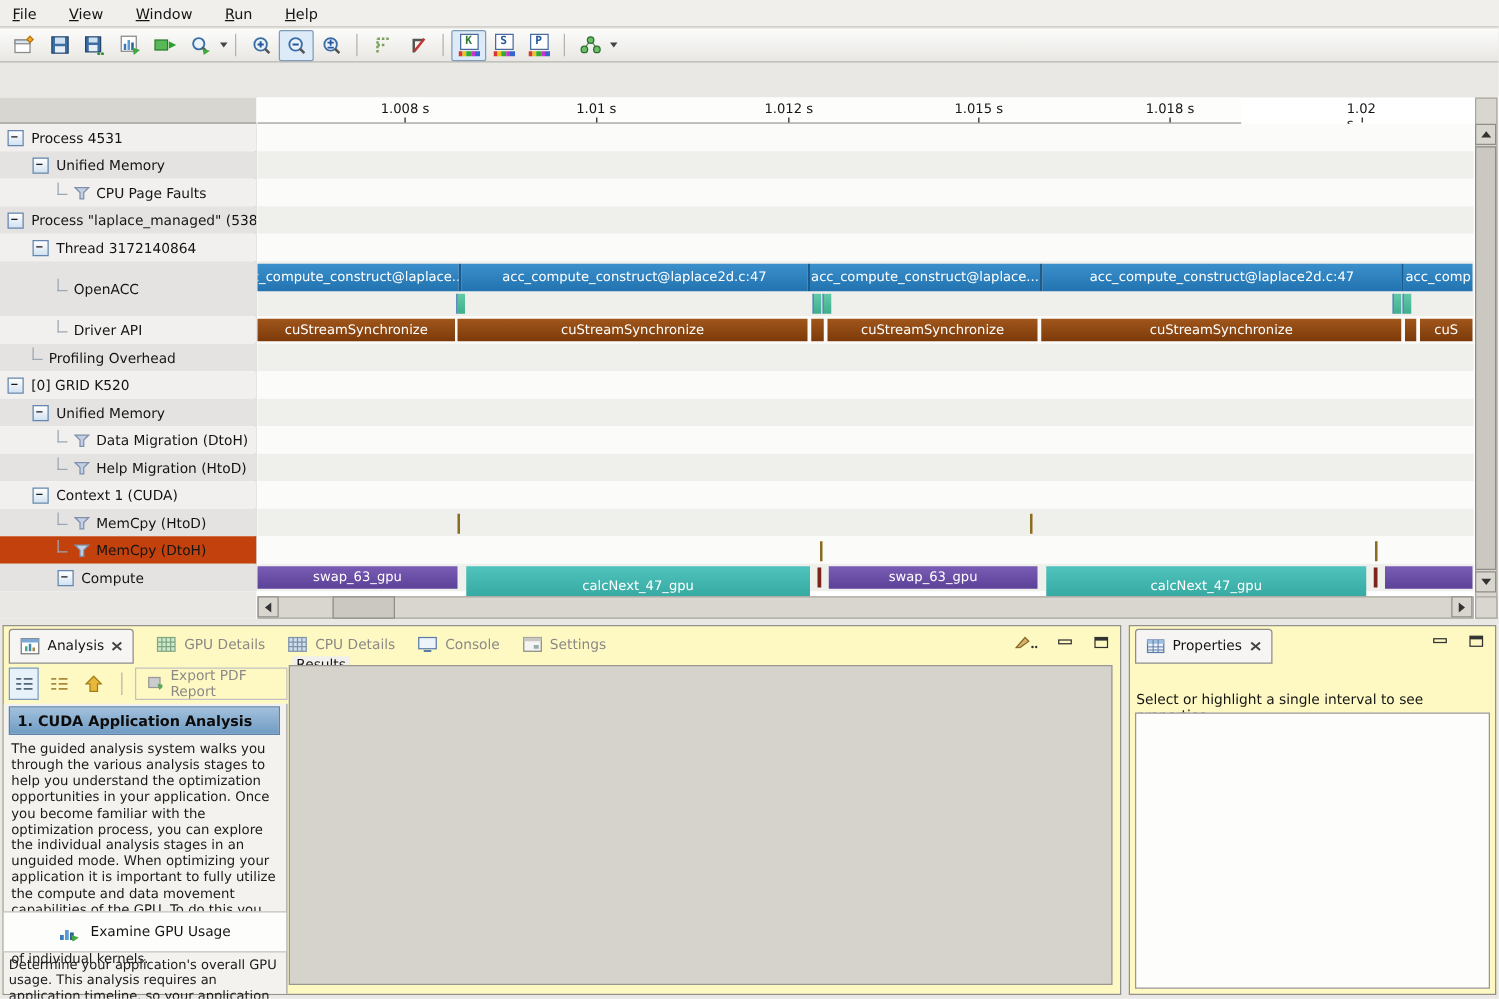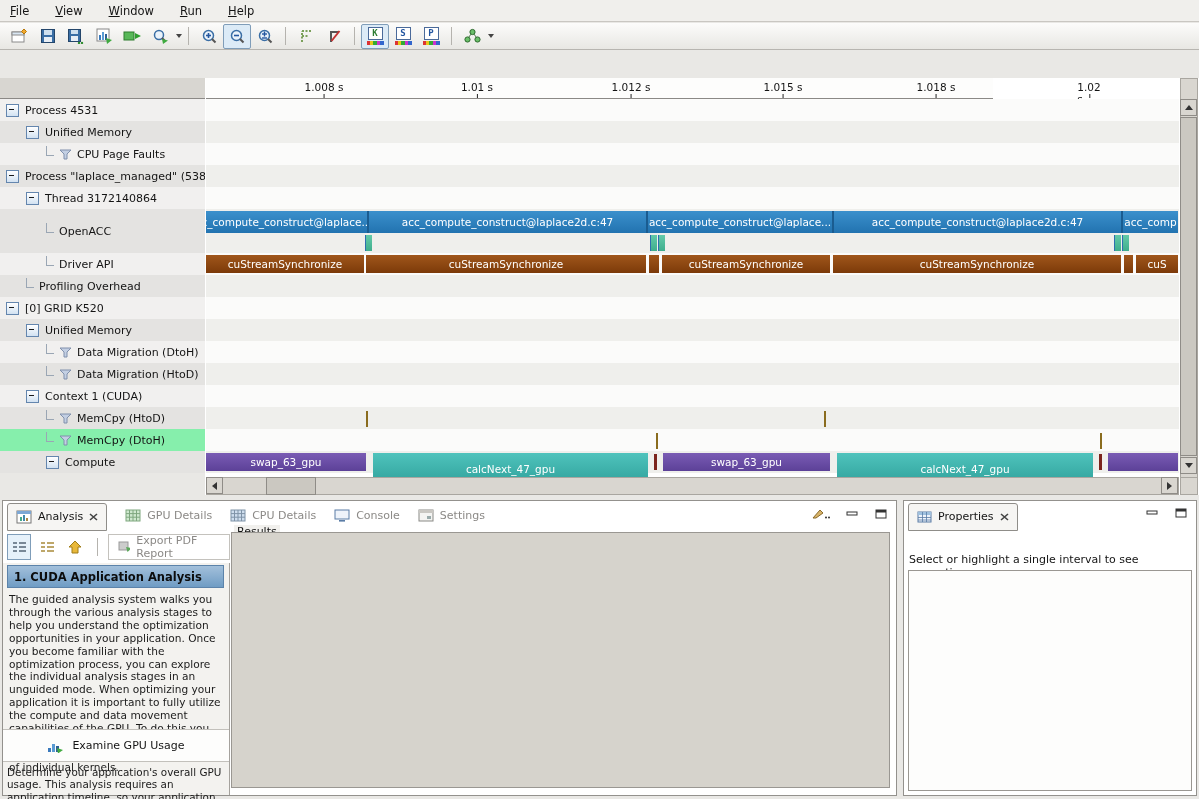--- a/index.html
+++ b/index.html
@@ -48,21 +48,21 @@
   
   .sb{position:absolute;background:#d9d6d0;border:1px solid #a9a6a0;box-sizing:border-box;}
   .sb-btn{position:absolute;width:17px;height:17px;background:#d9d6d0;border:1px solid #8f8c87;box-sizing:border-box;display:flex;align-items:center;justify-content:center;}
   .sb-thumb{position:absolute;background:#cbc8c1;border:1px solid #8f8c87;box-sizing:border-box;}
   .arr{width:0;height:0;border:4px solid transparent;}
   .arr.up{border-bottom:5px solid #333;margin-top:-4px;}
   .arr.down{border-top:5px solid #333;margin-bottom:-4px;}
   .arr.left{border-right:5px solid #333;margin-left:-4px;}
   .arr.right{border-left:5px solid #333;margin-right:-4px;}
   
-  .panel{position:absolute;top:500px;height:296px;background:#ffffff;border:1px solid #93918d;box-sizing:border-box;padding-left:12px;}
+  .panel{position:absolute;top:500px;height:296px;background:#fef9c3;border:1px solid #93918d;box-sizing:border-box;padding-left:12px;}
   .ptabs{position:absolute;left:0;top:0;right:0;height:29px;display:flex;align-items:center;gap:18px;padding-left:4px;}
   .ptab-active{display:flex;align-items:center;gap:6px;background:#f6f5f3;border:1px solid #8f8d89;border-radius:3px 3px 0 0;height:26px;padding:0 8px;margin-top:2px;}
   .ptab{display:flex;align-items:center;gap:6px;color:#8b8986;}
   .antb{position:absolute;left:0;top:29px;width:227px;height:33px;display:flex;align-items:center;gap:4px;padding-left:4px;box-sizing:border-box;}
   .abtn{width:26px;height:24px;display:flex;align-items:center;justify-content:center;border:1px solid transparent;}
   .abtn.pressed{border:1px solid #7f9db9;background:#e6f1fa;}
   .ancol{position:absolute;left:0;top:62px;width:227px;bottom:0;border-right:1px solid #a5a29d;box-sizing:border-box;background:#f3f2ef;}
   .anheader{position:absolute;left:4px;top:2px;width:217px;height:23px;background:linear-gradient(#a3c0db,#6f9cc4);border:1px solid #5c83aa;box-sizing:border-box;font-weight:bold;font-size:11.5px;display:flex;align-items:center;padding-left:6px;color:#0c0c0c;}
   .anbody{position:absolute;left:6px;top:30px;width:214px;font-size:10.6px;line-height:12.9px;color:#1a1a1a;}
   .examine-strip{position:absolute;left:0;width:226px;height:33px;background:#fdfdfc;border-top:1px solid #c2c0bb;border-bottom:1px solid #c2c0bb;display:flex;align-items:center;justify-content:center;gap:8px;box-sizing:border-box;}
@@ -296,34 +296,34 @@
           <svg class="funnel" width="13" height="11">
             <polygon points="1,1 12,1 8,5 8,10 5,10 5,5" fill="#c3cfe3" stroke="#8090ac"></polygon>
           </svg>
           <span>Data Migration (DtoH)</span>
         </div>
       <div class="trow" style="top:264px;height:22px;background:#e4e3e1;padding-left:46px">
           <span class="lconn"></span>
           <svg class="funnel" width="13" height="11">
             <polygon points="1,1 12,1 8,5 8,10 5,10 5,5" fill="#c3cfe3" stroke="#8090ac"></polygon>
           </svg>
-          <span>Data Migration (HtoD)</span>
+          <span>Help Migration (HtoD)</span>
         </div>
       <div class="trow" style="top:286px;height:22px;background:#f1f0ef;padding-left:26px">
           <span class="minusbox"></span>
           <span>Context 1 (CUDA)</span>
         </div>
       <div class="trow" style="top:308px;height:22px;background:#e4e3e1;padding-left:46px">
           <span class="lconn"></span>
           <svg class="funnel" width="13" height="11">
             <polygon points="1,1 12,1 8,5 8,10 5,10 5,5" fill="#c3cfe3" stroke="#8090ac"></polygon>
           </svg>
           <span>MemCpy (HtoD)</span>
         </div>
-      <div class="trow" style="top:330px;height:22px;background:#86efac;padding-left:46px">
+      <div class="trow" style="top:330px;height:22px;background:#c2410c;padding-left:46px">
           <span class="lconn"></span>
           <svg class="funnel" width="13" height="11">
             <polygon points="1,1 12,1 8,5 8,10 5,10 5,5" fill="#c3cfe3" stroke="#8090ac"></polygon>
           </svg>
           <span>MemCpy (DtoH)</span>
         </div>
       <div class="trow" style="top:352px;height:22px;background:#e4e3e1;padding-left:46px">
           <span class="minusbox"></span>
           <span>Compute</span>
         </div>

